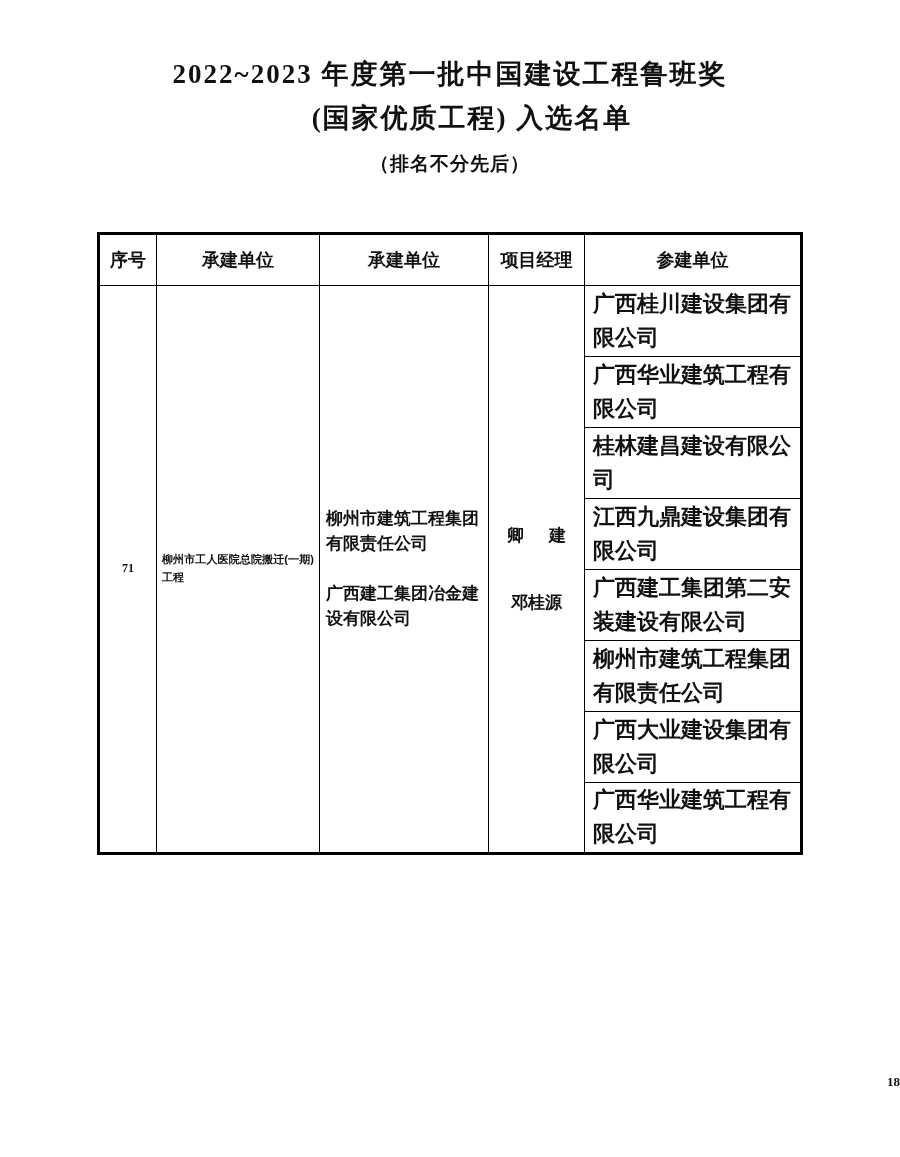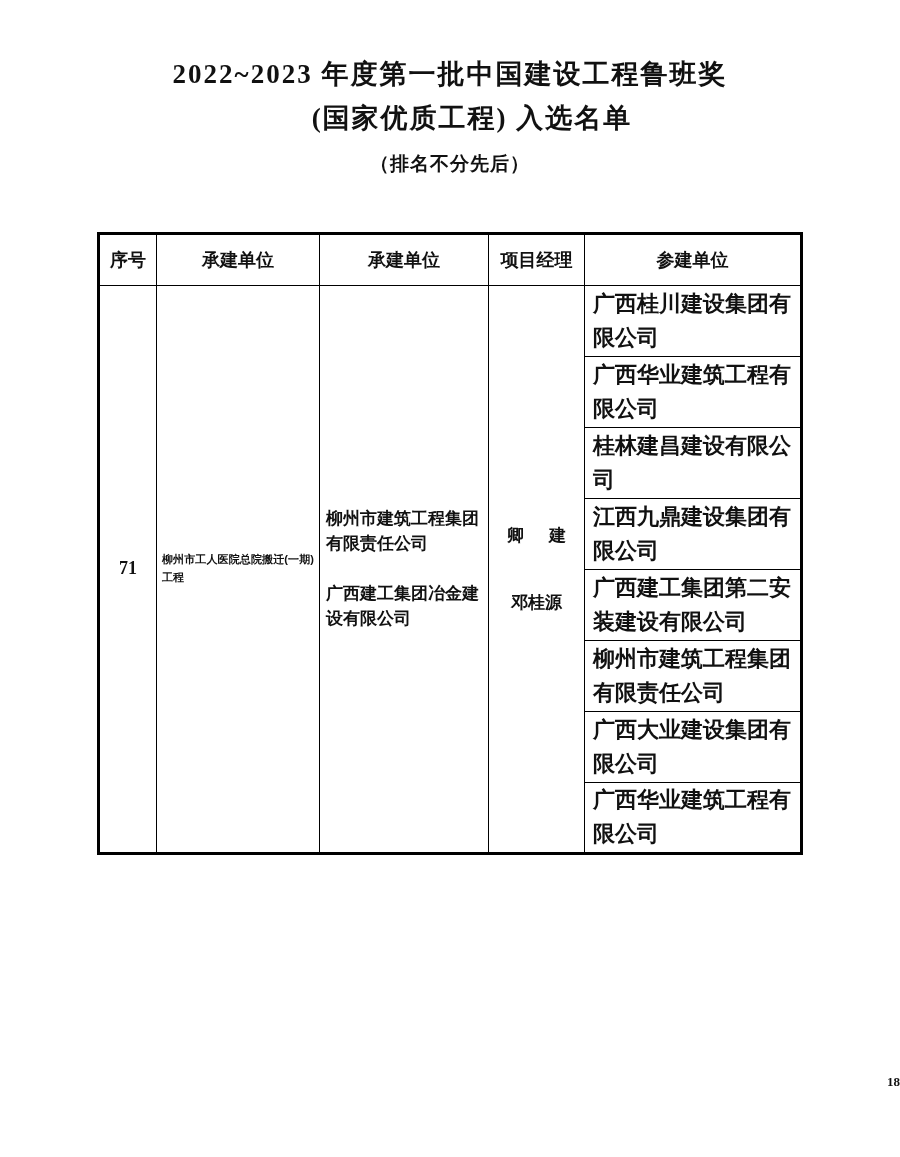--- a/index.html
+++ b/index.html
@@ -51,21 +51,21 @@
     vertical-align: middle;
   }
   th.col-header {
     height: 52px;
     font-size: 18px;
     text-align: center;
     font-weight: bold;
   }
   td.serial-cell {
     text-align: center;
-    font-size: 18px;
+    font-size: 12px;
     font-family: "Liberation Serif", serif;
     font-weight: bold;
   }
   td.project-cell {
     font-size: 11px;
     line-height: 1.6;
     padding: 12px 5px;
     text-align: justify;
   }
   td.contractor-cell {

